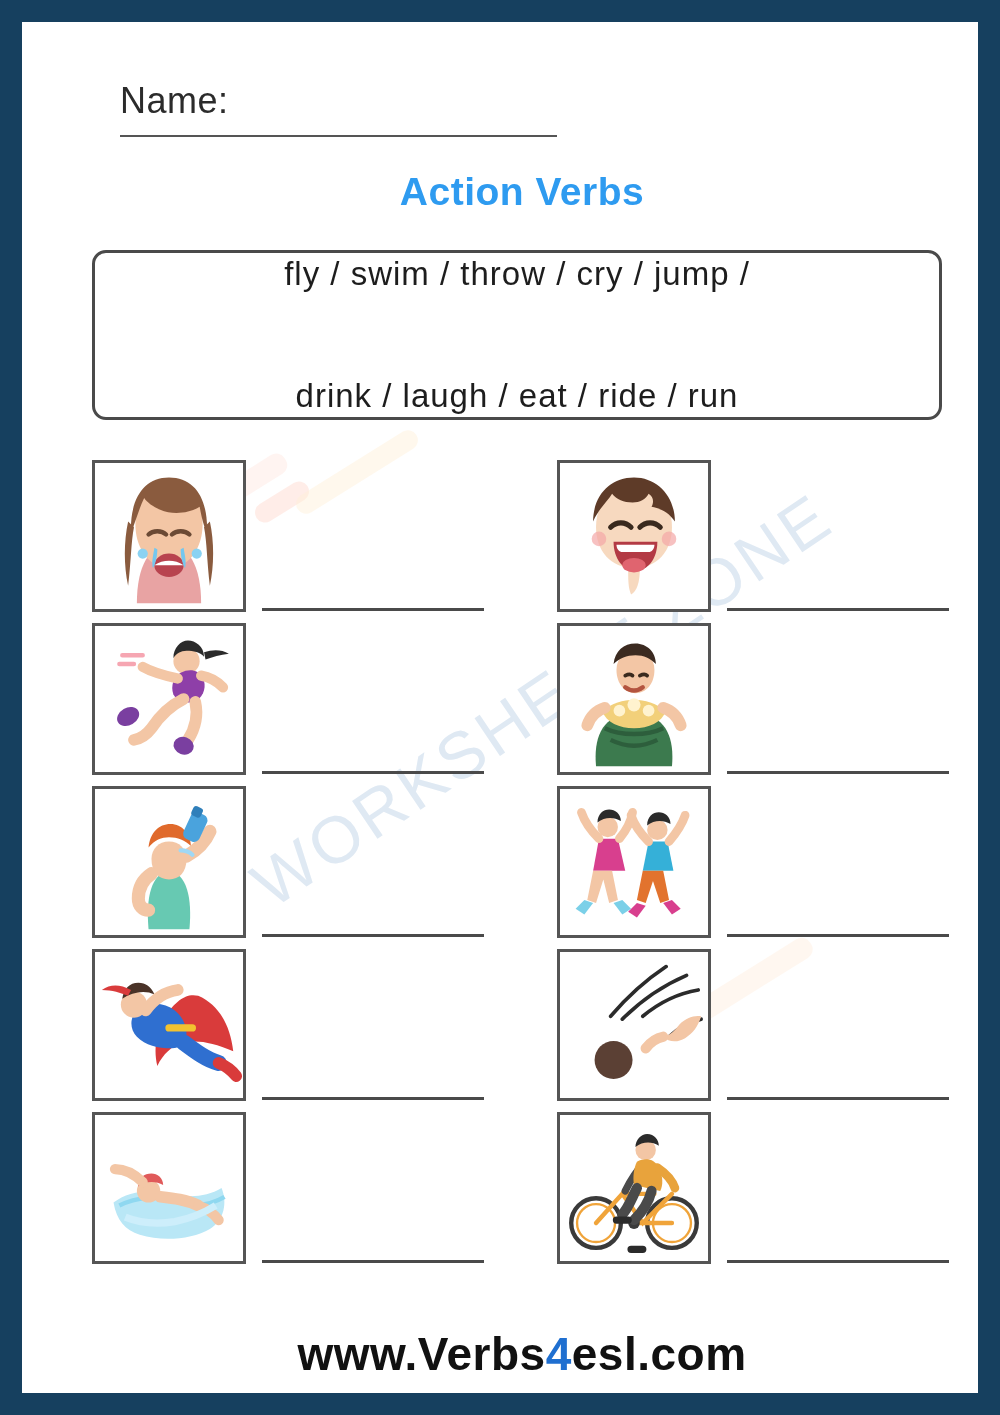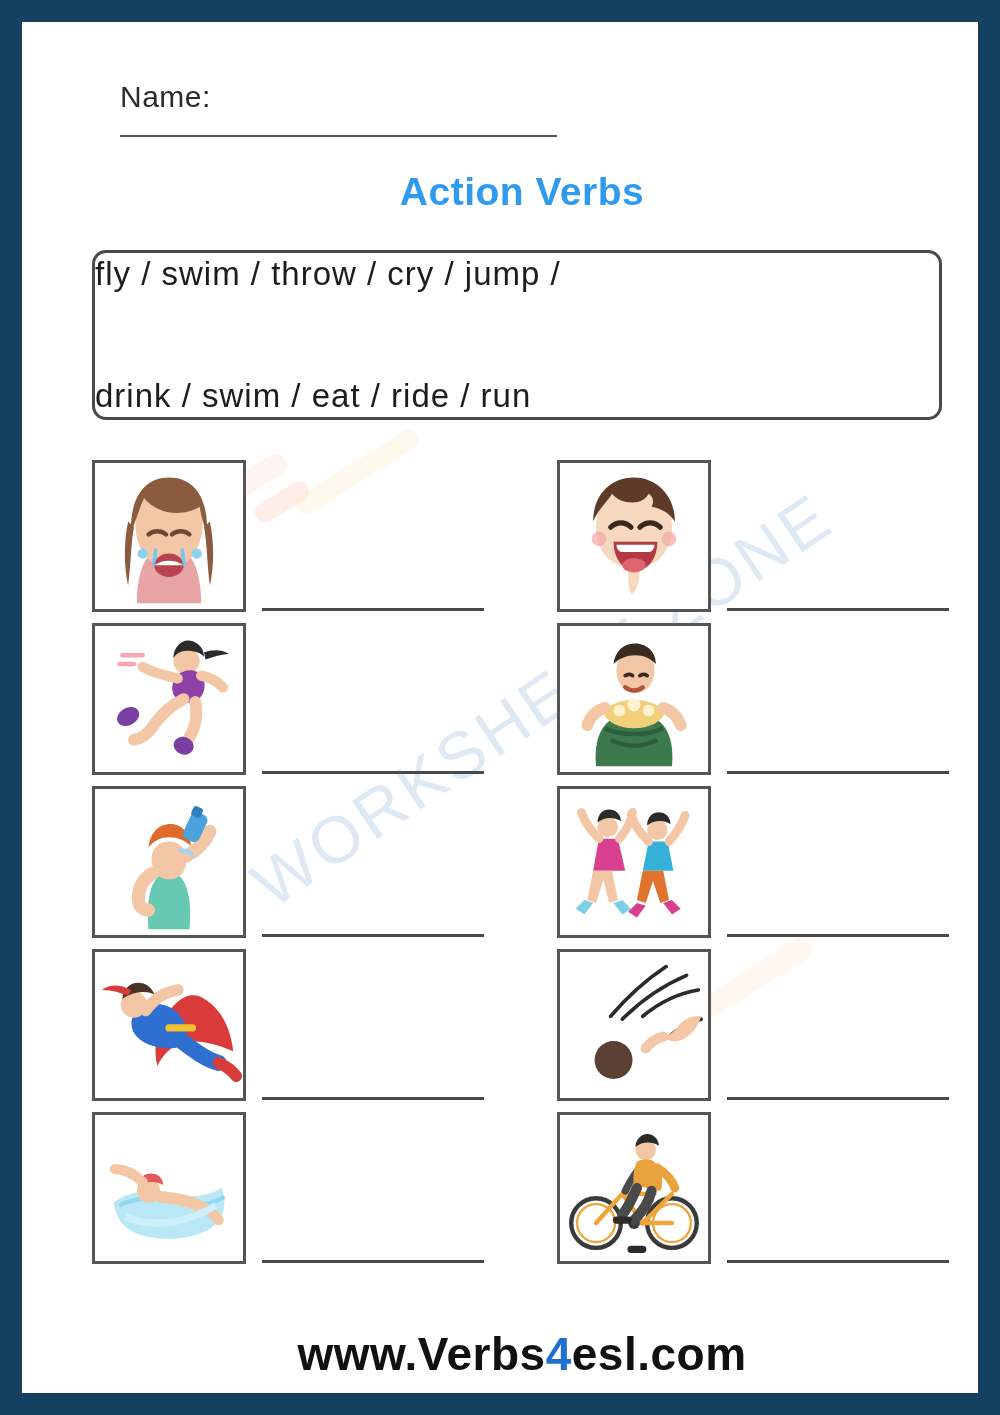--- a/index.html
+++ b/index.html
@@ -65,21 +65,21 @@
 
   
   .name-row {
     position: absolute;
     left: 98px;
     top: 58px;
     width: 440px;
   }
   .name-label {
     font-family: "Liberation Sans", sans-serif;
-    font-size: 30px;
+    font-size: 36px;
     color: #2b2b2b;
     letter-spacing: .5px;
   }
   .name-line {
     position: absolute;
     left: 98px;
     top: 113px;
     width: 437px;
     height: 2px;
     background: #555555;
@@ -104,21 +104,21 @@
     position: absolute;
     left: 70px;
     top: 228px;
     width: 850px;
     height: 170px;
     border: 3px solid #4a4a4a;
     border-radius: 14px;
     box-sizing: border-box;
     display: flex;
     flex-direction: column;
-    align-items: flex-start;
+    align-items: center;
     justify-content: center;
     gap: 48px;
   }
   .wb-line {
     font-family: "Liberation Sans", sans-serif;
     font-size: 33px;
     color: #1d1d1d;
     letter-spacing: 1px;
     line-height: 74px;
     white-space: nowrap;
@@ -197,21 +197,21 @@
 
     <div class="name-row">
       <span class="name-label">Name:</span>
     </div>
     <div class="name-line"></div>
 
     <div class="title">Action Verbs</div>
 
     <div class="wordbank">
       <div class="wb-line">fly  /  swim  /  throw  /  cry  /  jump  /</div>
-      <div class="wb-line">drink  /  swim  /  eat  /  ride  /  run</div>
+      <div class="wb-line">drink  /  laugh  /  eat  /  ride  /  run</div>
     </div>
 
     <div class="grid">
 
       <div class="col left">
 
         <div class="item">
           <div class="pic">
             <svg viewBox="0 0 100 100">
               <path d="M28 96c0-26 9-40 22-40s22 14 22 40z" fill="#e8a3a3"></path>

